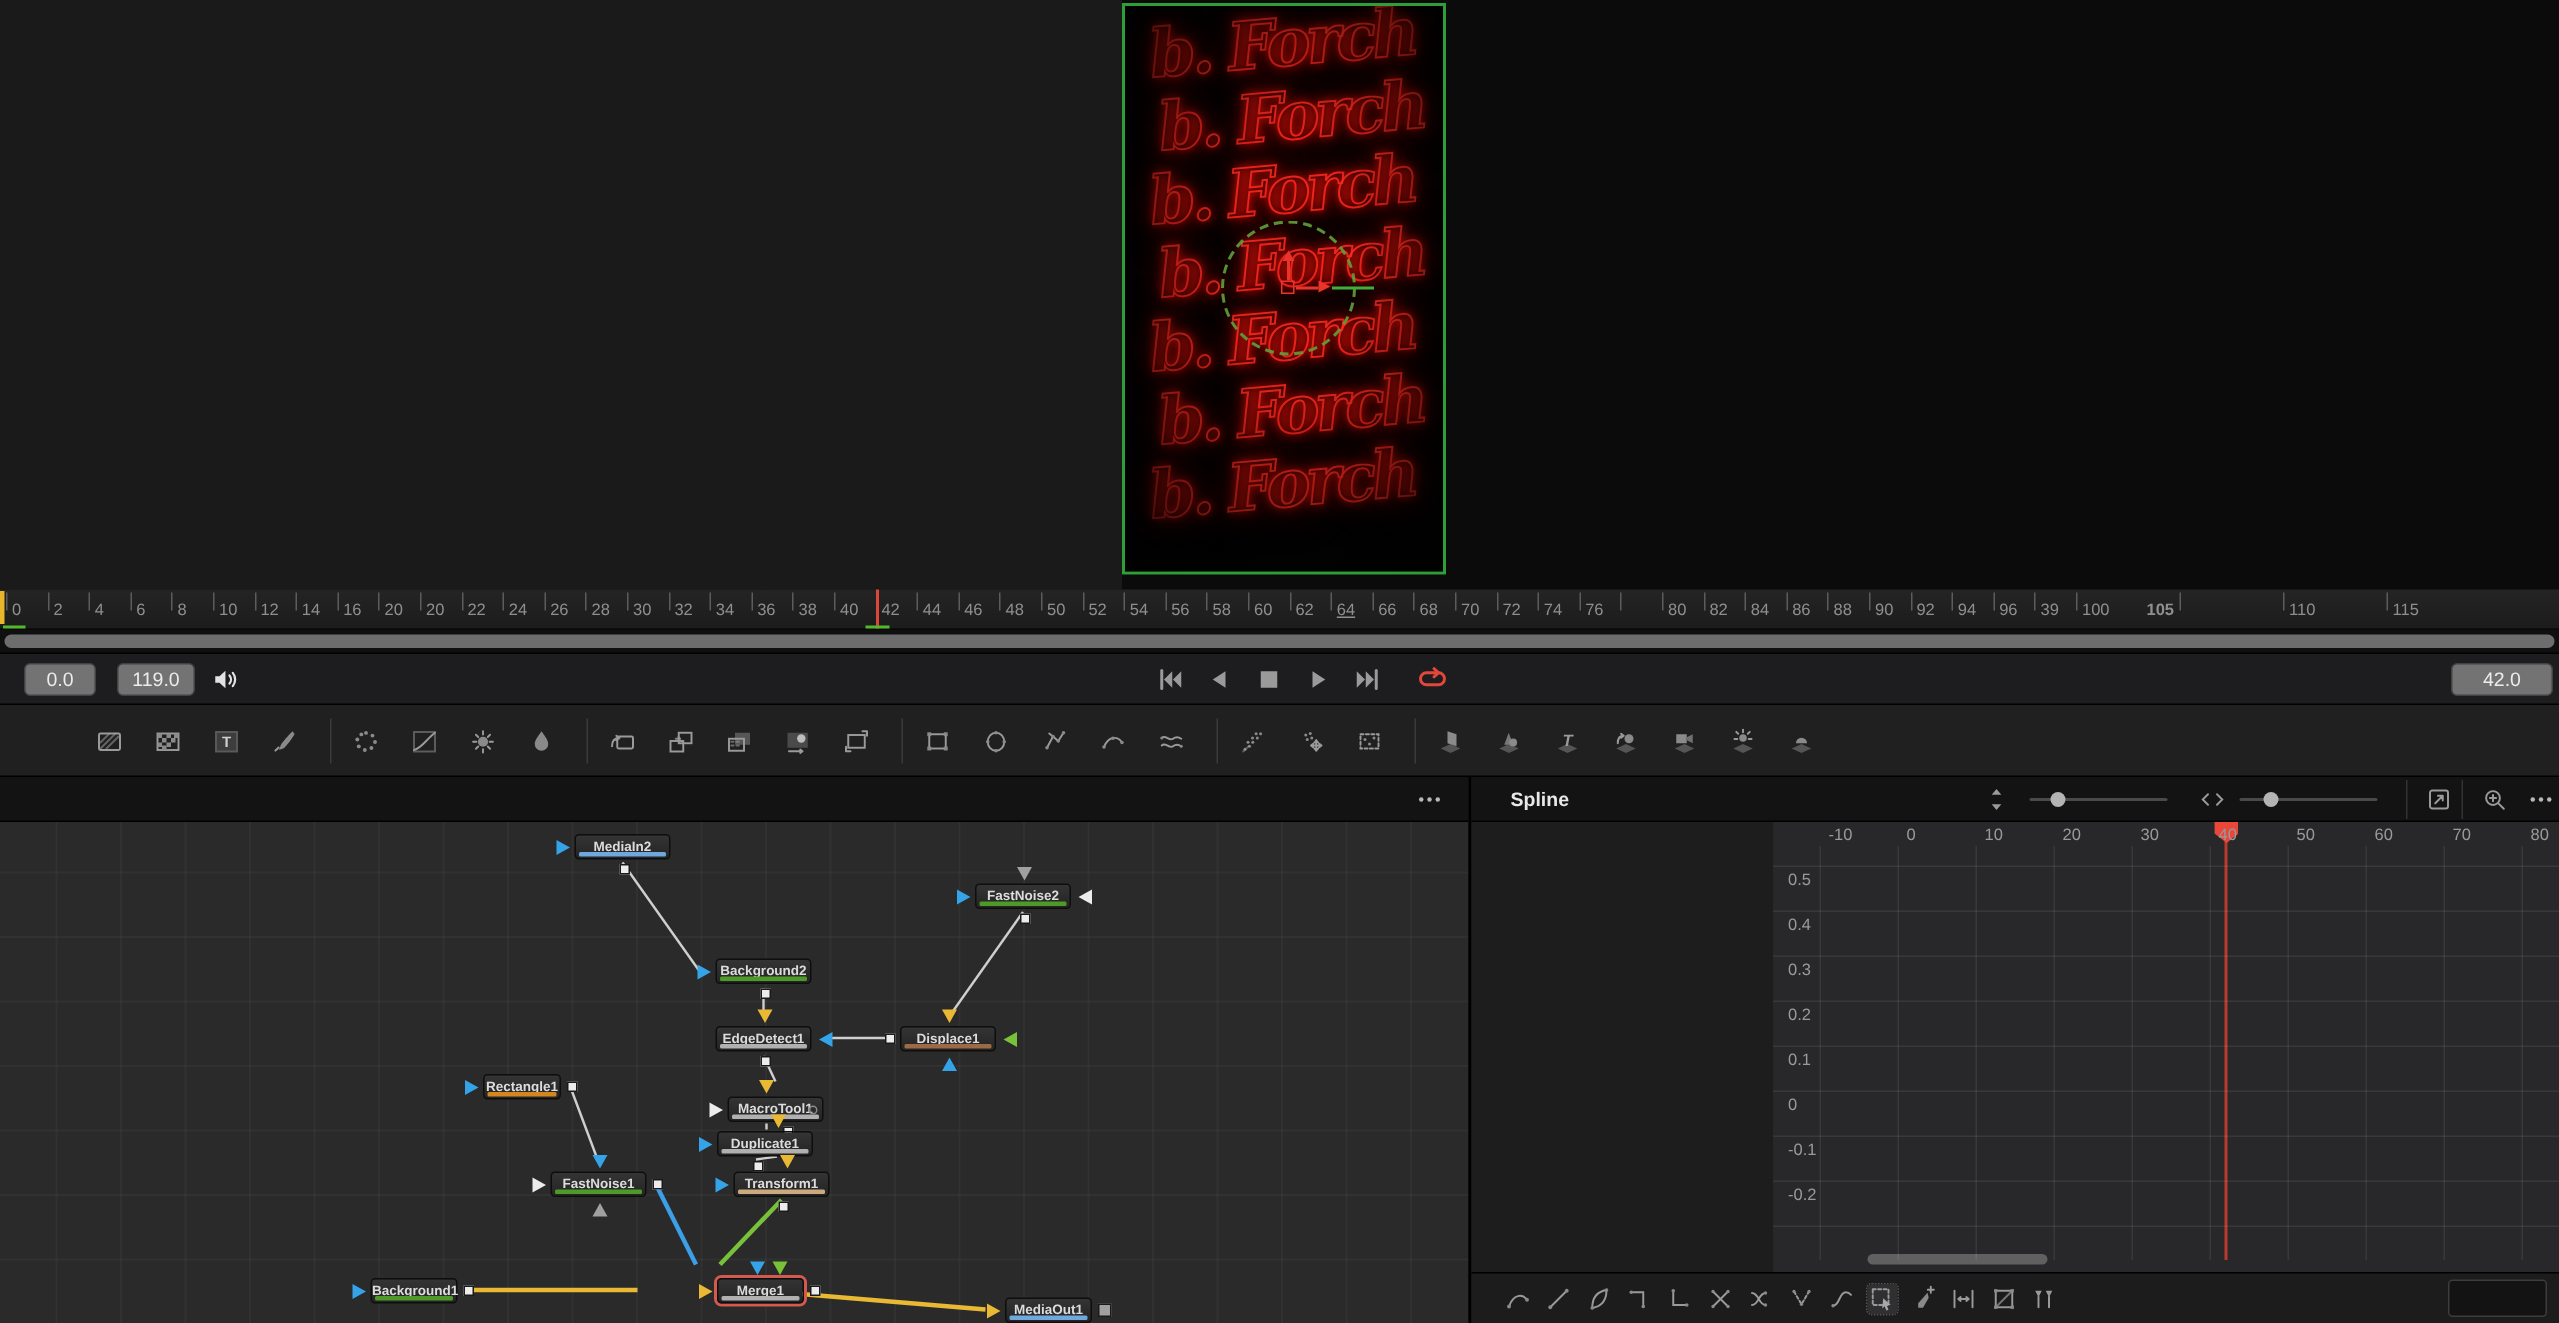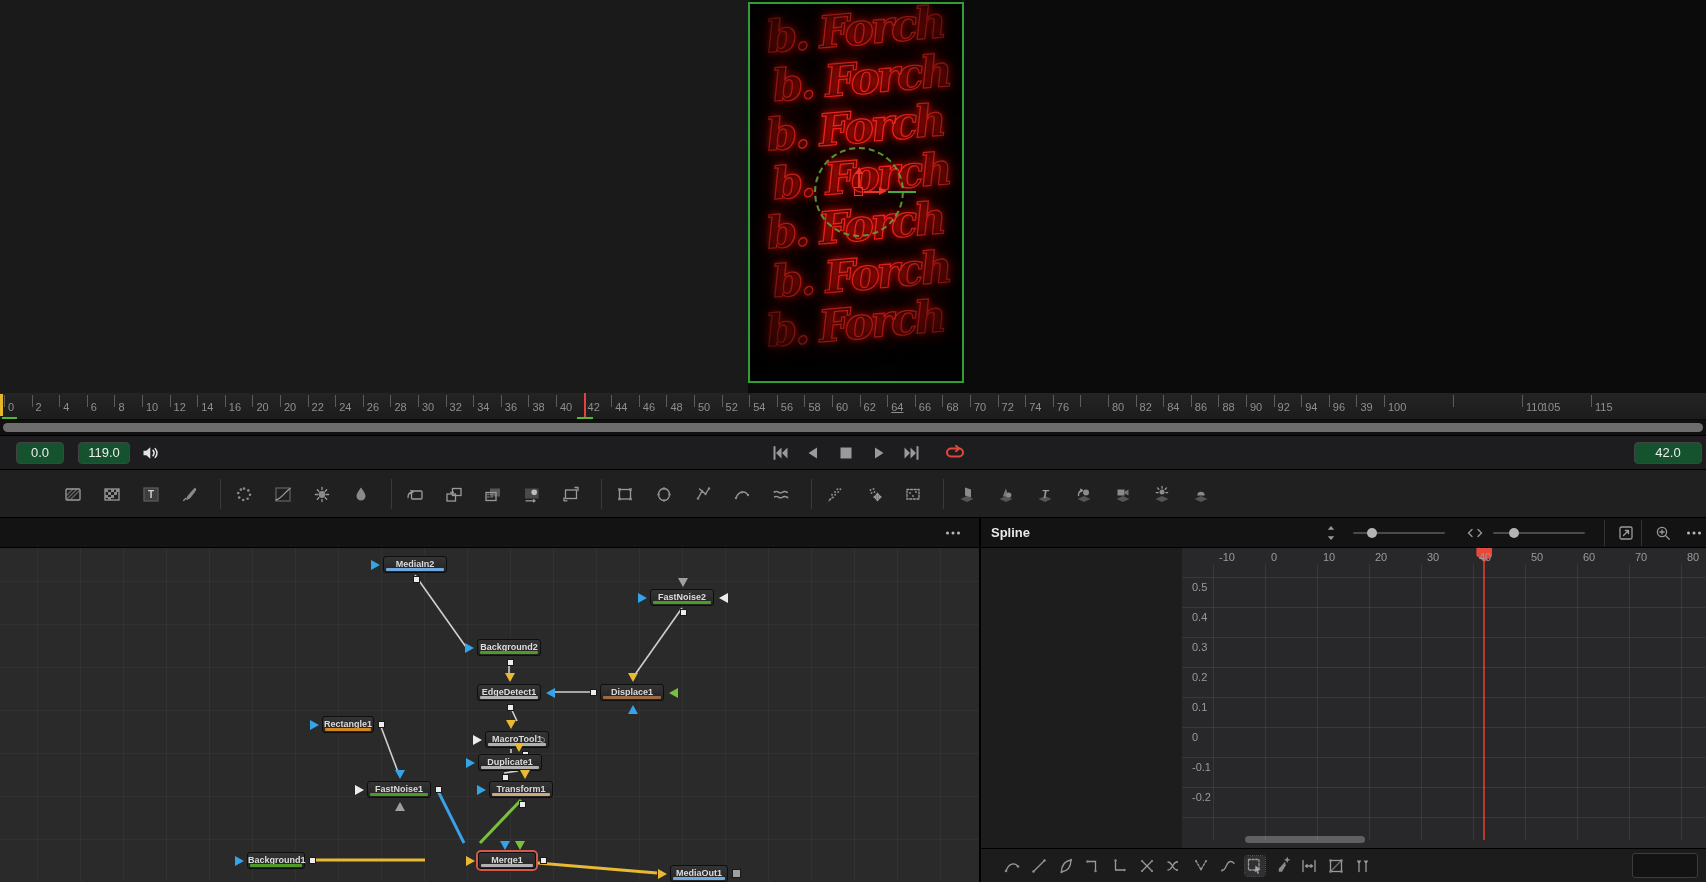--- a/index.html
+++ b/index.html
@@ -37,21 +37,21 @@
   .range-start{position:absolute;left:0;top:1px;width:3px;height:22px;background:#e8b629;}
   .green-seg{position:absolute;top:24px;height:2px;background:#52b82e;}
   #ruler-playhead{position:absolute;top:0;width:2px;height:26px;background:#e0453a;}
 
   
   #hscroll{position:absolute;left:0;top:420px;width:1706px;height:16px;background:#101010;border-bottom:1px solid #000;}
   #hscroll .thumb{position:absolute;left:3px;top:3px;width:1700px;height:9px;background:#6d6d6d;border-radius:4.5px;}
 
   
   #transport{position:absolute;left:0;top:436px;width:1706px;height:34px;background:#1d1d1f;border-bottom:1px solid #000;}
-  .tc-box{position:absolute;top:6px;height:22px;background:#14532d;border:1px solid #424242;border-radius:4px;
+  .tc-box{position:absolute;top:6px;height:22px;background:#737373;border:1px solid #424242;border-radius:4px;
           color:#ececec;font-size:13px;text-align:center;line-height:20px;}
   #tc-start{left:16px;width:48px;} #tc-end{left:78px;width:52px;} #tc-cur{left:1634px;width:68px;}
   #speaker{position:absolute;left:140px;top:7px;width:22px;height:22px;}
   #transport-buttons{position:absolute;left:770px;top:7px;display:flex;gap:13px;align-items:center;}
   .tbtn{width:20px;height:20px;cursor:pointer;}
   .tbtn.loop{margin-left:10px;}
 
   
   #tools{position:absolute;left:0;top:470px;width:1706px;height:48px;background:#202020;border-bottom:1px solid #000;
          display:flex;align-items:center;padding-left:60px;}
@@ -69,21 +69,21 @@
   #wires{position:absolute;left:0;top:0;}
   .node{position:absolute;height:17px;background:linear-gradient(#343434,#242424);border:1px solid #0e0e0e;
         border-radius:3px;color:#dcdcdc;font-size:9px;font-weight:bold;text-align:center;line-height:14px;cursor:pointer;}
   .node .tile{position:absolute;left:2px;right:2px;bottom:1px;height:3px;border-radius:1px;}
   .node.selected{box-shadow:0 0 0 2px #d4594e;margin-left:40px;}
   .conn{position:absolute;}
   .macro-dot{position:absolute;right:3px;top:5px;width:6px;height:6px;border:1px solid #8a8a8a;border-radius:50%;}
 
   
   #spline-panel{position:absolute;left:979px;top:0;width:727px;height:364px;background:#1d1d1e;border-left:2px solid #000;}
-  #spline-title{position:absolute;left:10px;top:0;line-height:30px;font-size:13px;font-weight:bold;color:#e8e8e8;}
+  #spline-title{position:absolute;left:26px;top:0;line-height:30px;font-size:13px;font-weight:bold;color:#e8e8e8;}
   .sp-ctrl{position:absolute;top:5px;width:20px;height:20px;cursor:pointer;}
   .sp-slider{position:absolute;top:14px;height:2px;background:#4a4a4a;border-radius:1px;}
   .sp-knob{position:absolute;top:-4px;width:10px;height:10px;border-radius:50%;background:#b4b4b4;}
   .sp-sep{position:absolute;top:2px;width:1px;height:26px;background:#333;}
   #spline-body{position:absolute;left:0;top:30px;width:727px;height:300px;}
   #spline-tools-list{position:absolute;left:0;top:0;width:201px;height:300px;background:#1d1d1e;}
   #spline-graph{position:absolute;left:201px;top:0;width:526px;height:300px;background:#28282a;overflow:hidden;}
   .gx{position:absolute;top:16px;width:1px;height:276px;background:rgba(255,255,255,.08);}
   .gy{position:absolute;left:0;width:526px;height:1px;background:rgba(255,255,255,.08);}
   .gx-label{position:absolute;top:3px;font-size:11px;color:#9a9a9a;}
@@ -224,21 +224,21 @@
       <div class="tick-label" style="left: 1277.6px;">92</div>
       <div class="tick" style="left: 1301.2px;"></div>
       <div class="tick-label" style="left: 1305.2px;">94</div>
       <div class="tick" style="left: 1328.8px;"></div>
       <div class="tick-label" style="left: 1332.8px;">96</div>
       <div class="tick" style="left: 1356.4px;"></div>
       <div class="tick-label" style="left: 1360.4px;">39</div>
       <div class="tick" style="left: 1384px;"></div>
       <div class="tick-label" style="left: 1388px;">100</div>
       <div class="tick" style="left: 1453px;"></div>
-      <div class="tick-label" style="left: 1542px;">105</div>
+      <div class="tick-label" style="left: 1431px; font-weight: bold;">105</div>
       <div class="tick" style="left: 1522px;"></div>
       <div class="tick-label" style="left: 1526px;">110</div>
       <div class="tick" style="left: 1591px;"></div>
       <div class="tick-label" style="left: 1595px;">115</div>
       <div class="range-start"></div>
       <div class="green-seg" style="left: 2px; width: 15px;"></div>
       <div id="ruler-playhead" style="left: 583.6px;"></div>
       <div class="green-seg" style="left: 576.6px; width: 16px;"></div>
     </div>
 

